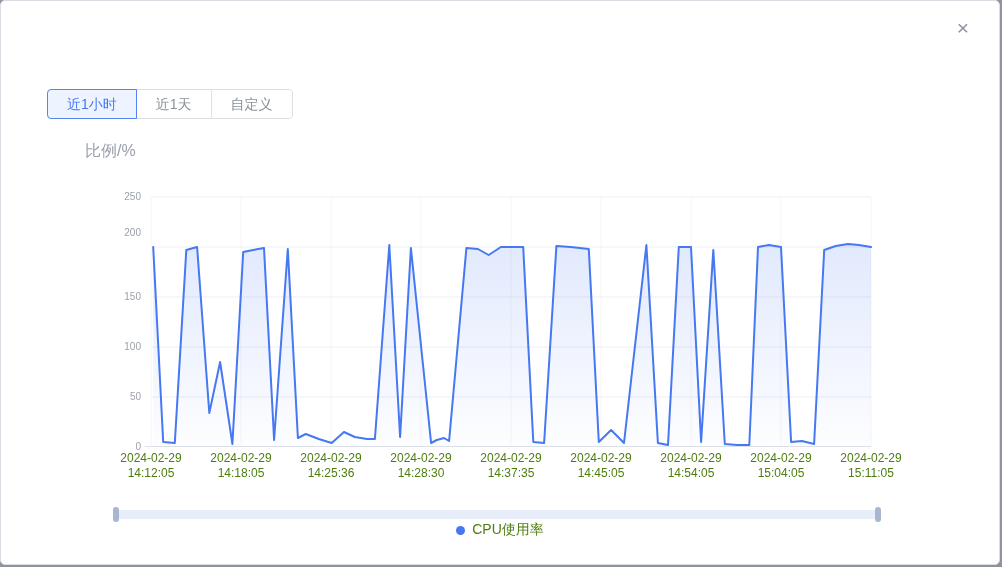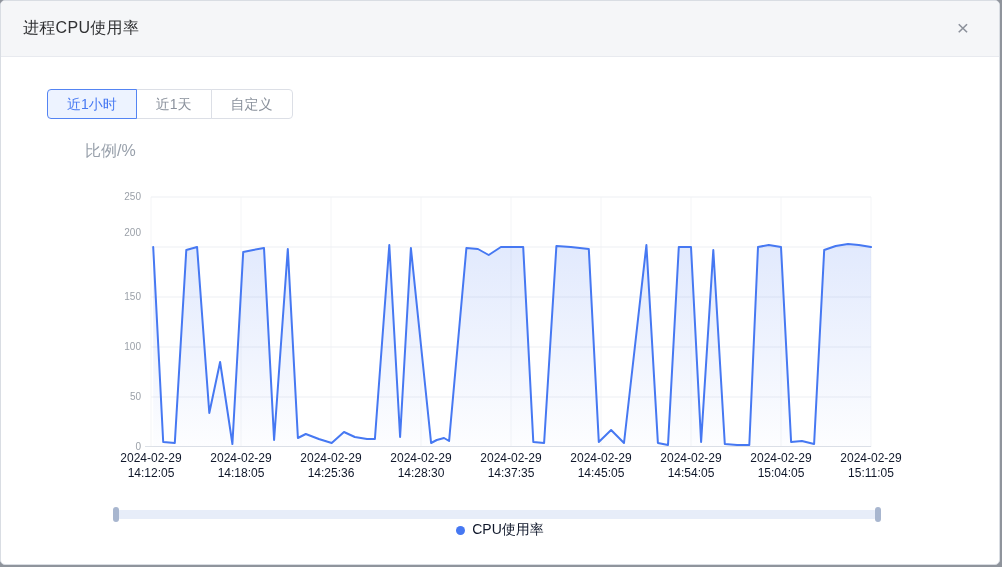--- a/index.html
+++ b/index.html
@@ -13,38 +13,35 @@
          font-size:21px;color:#8c919b;cursor:pointer;font-weight:300;}
   .tabs{position:absolute;left:38px;top:88px;display:flex;}
   .tab{height:30px;line-height:28px;box-sizing:border-box;padding:0 19px;font-size:14px;
        border:1px solid #dcdfe6;background:#fff;color:#8a919c;margin-left:-1px;cursor:pointer;white-space:nowrap;}
   .tab:first-child{border-radius:4px 0 0 4px;margin-left:8px;}
   .tab:last-child{border-radius:0 4px 4px 0;}
   .tab.selected{position:relative;z-index:1;}
   .y-axis-title{position:absolute;left:84px;top:140px;font-size:16px;color:#98a0ab;}
   .plot-svg{position:absolute;left:150px;top:196px;overflow:visible;}
   .y-tick{position:absolute;left:94px;width:46px;text-align:right;font-size:10px;color:#9ba1a9;height:14px;line-height:14px;}
-  .x-tick{position:absolute;width:92px;text-align:center;font-size:12px;color:#0f172a;line-height:15px;top:450px;}
+  .x-tick{position:absolute;width:92px;text-align:center;font-size:12px;color:#4d7c0f;line-height:15px;top:450px;}
   .datazoom{position:absolute;left:115px;top:509px;width:762px;height:9px;border-radius:5px;}
   .dz-handle{position:absolute;top:-3px;width:6px;height:15px;border-radius:3px;}
   .dz-handle.left{left:-3px;}
   .dz-handle.right{right:-3px;}
   .legend{position:absolute;left:0;right:0;top:520px;display:flex;justify-content:center;align-items:center;gap:7px;}
   .legend-dot{width:9px;height:9px;border-radius:50%;}
-  .legend-label{font-size:14px;color:#0f172a;}
+  .legend-label{font-size:14px;color:#4d7c0f;}
 </style>
 </head>
 <body>
 
 <div class="stage">
   <div class="modal">
 
-    <div class="modal-header">
-      <span class="modal-title">进程CPU使用率</span>
-    </div>
     <span class="close-btn">×</span>
 
     <div class="tabs" id="tabs">
         <div class="tab selected" style="background: rgb(237, 243, 255); border-color: rgb(84, 132, 243); color: rgb(70, 120, 242);">近1小时</div>
         <div class="tab">近1天</div>
         <div class="tab">自定义</div>
       </div>
 
     <div class="y-axis-title">比例/%</div>
 

